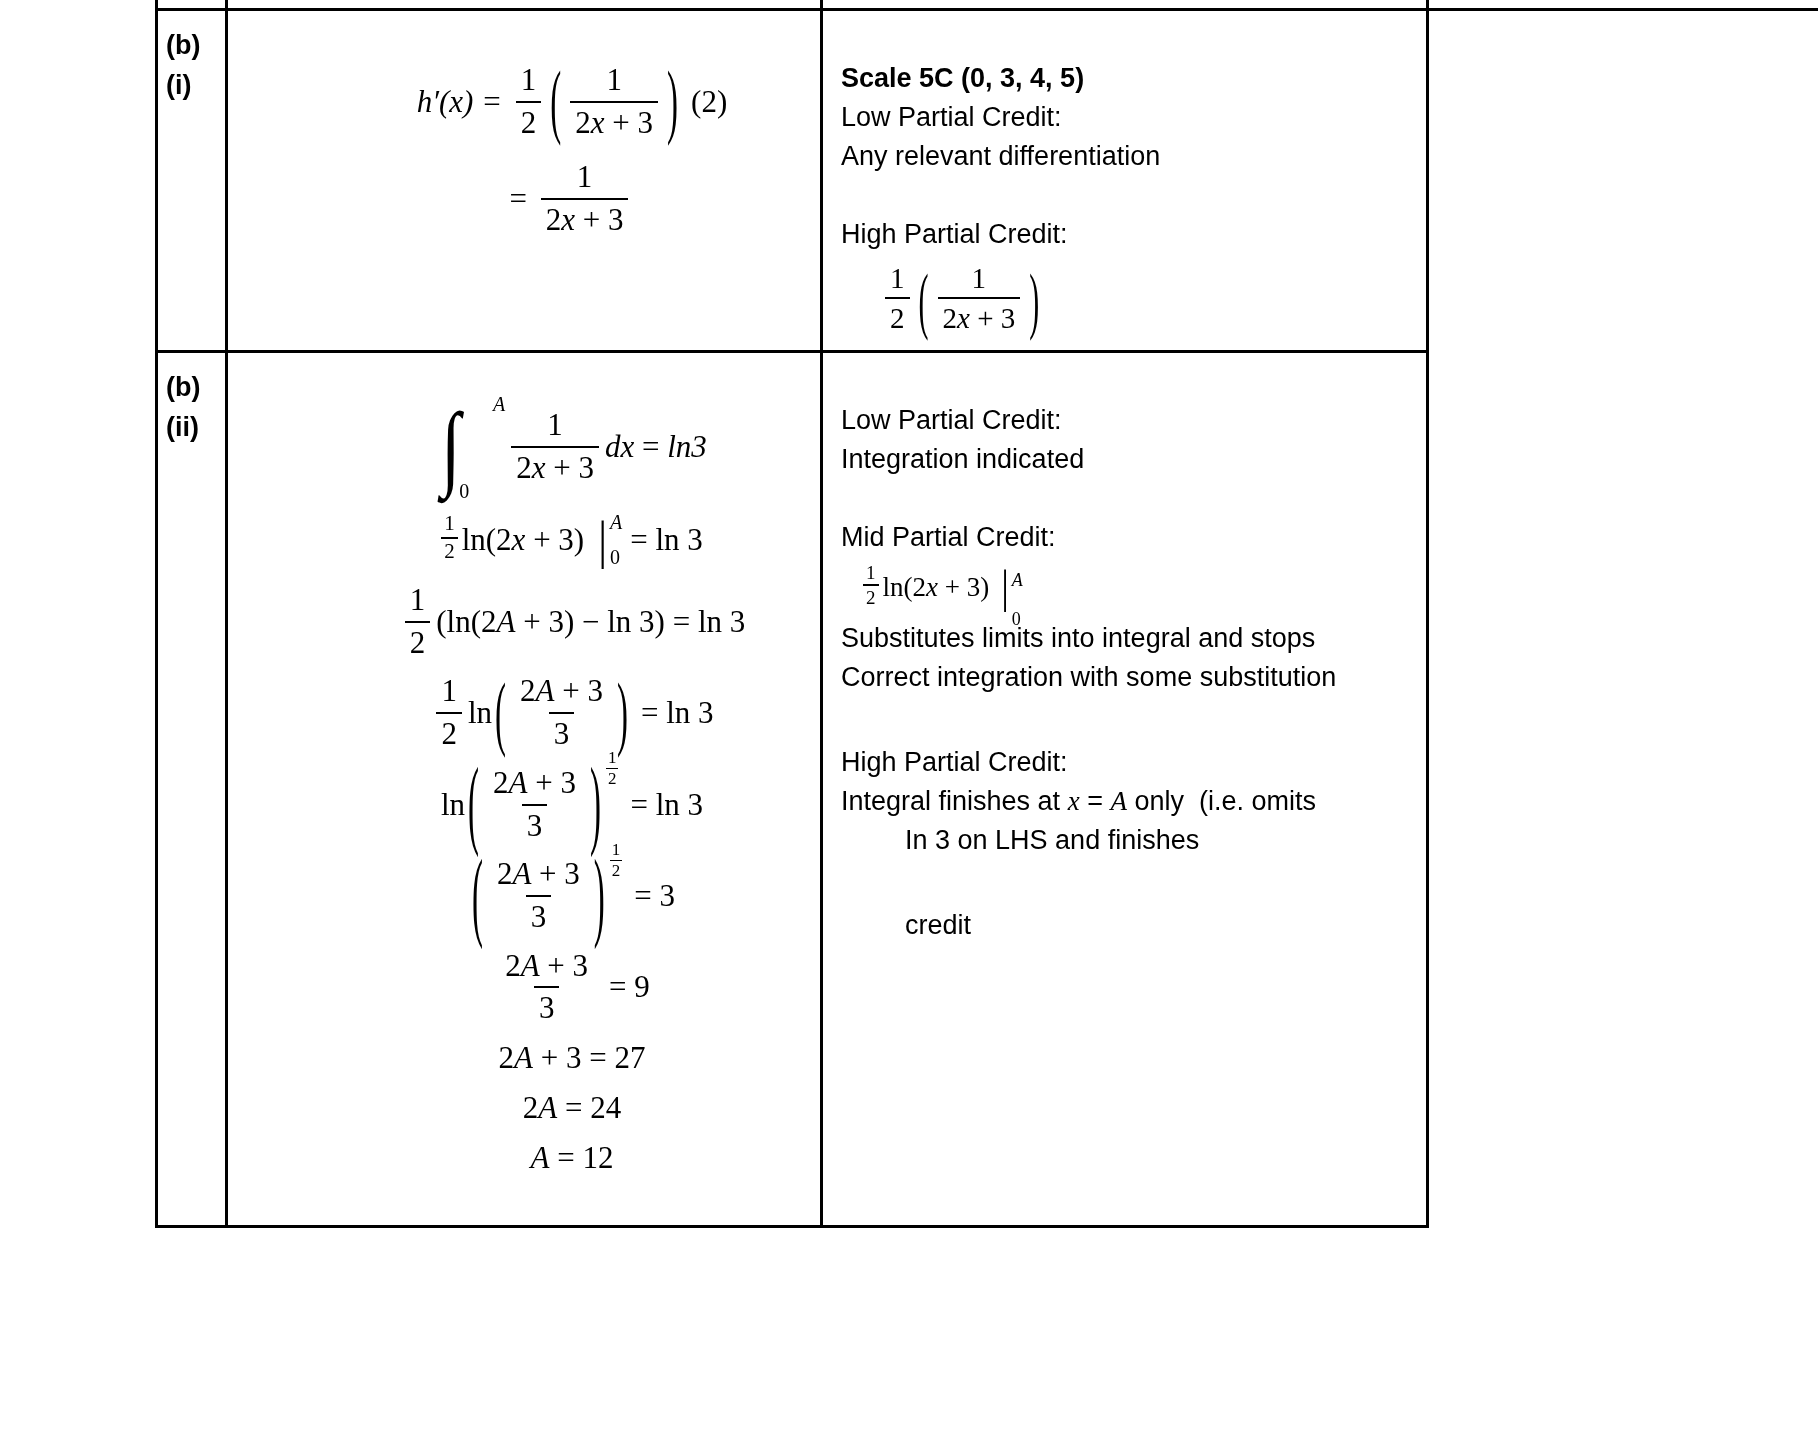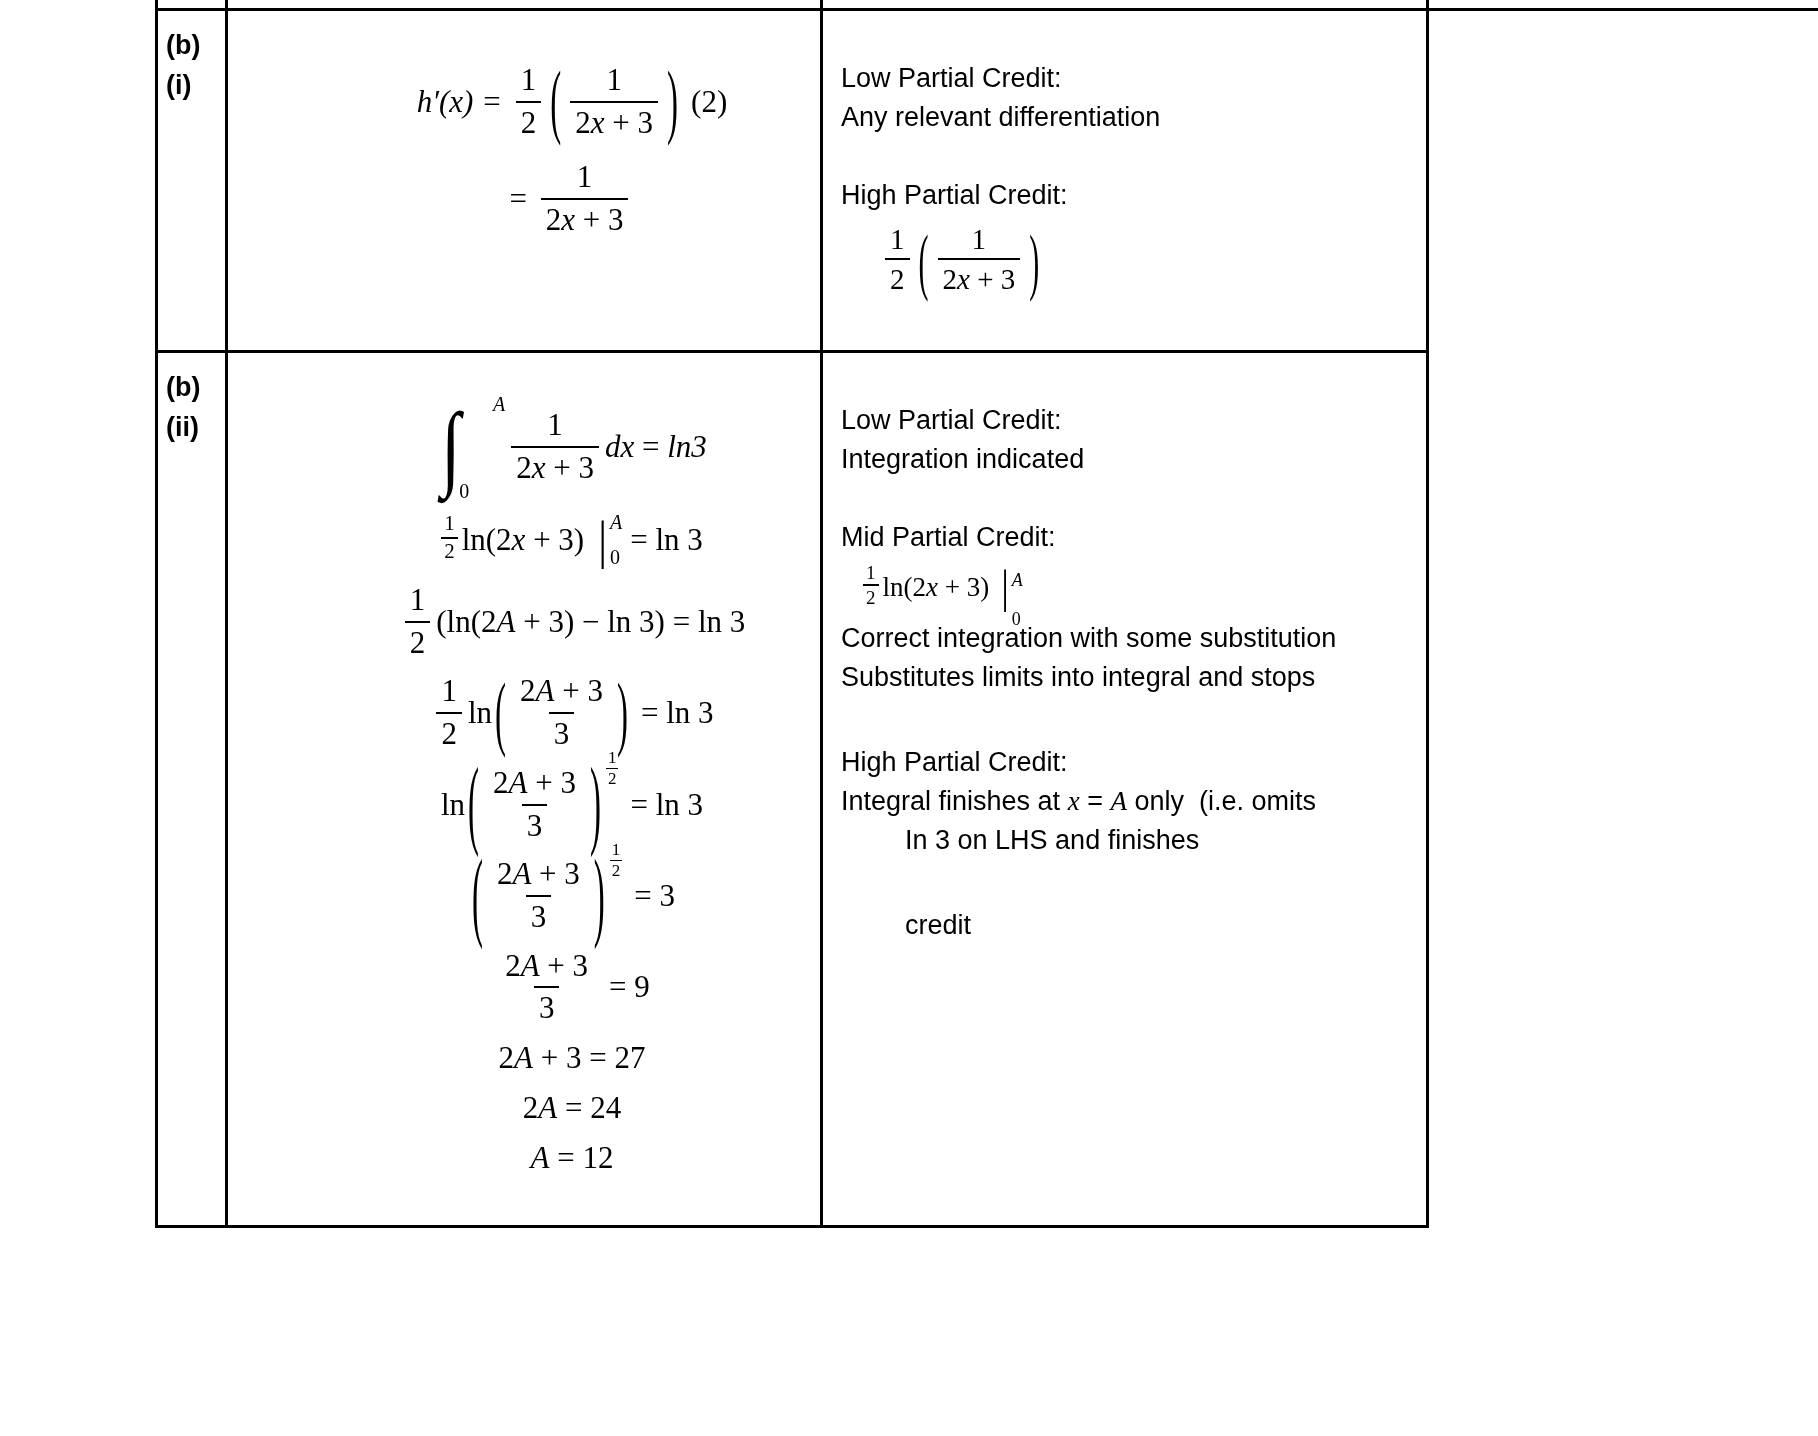--- a/index.html
+++ b/index.html
@@ -118,20 +118,21 @@
             <span class="num">1</span>
             <span class="den"><span>2</span><span class="it">x</span><span> + 3</span></span>
           </span>
         </div>
 
       </div>
     </div>
 
     <div class="cell c-notes">
       <div class="notes">
+        <div class="bold">Scale 5C (0, 3, 4, 5)</div>
         <div class="nital">Low Partial Credit:</div>
         <div>Any relevant differentiation</div>
         <div class="sp"></div>
         <div class="nital">High Partial Credit:</div>
         <div class="nmath">
           <span class="frac">
             <span class="num">1</span>
             <span class="den">2</span>
           </span>
           <span class="bp">(</span>
@@ -284,22 +285,22 @@
           <span>ln(2</span>
             <span class="it">x</span>
             <span> + 3)</span>
           <span class="vbar">|</span>
           <span class="lims">
             <span class="it">A</span>
             <span>0</span>
           </span>
         </div>
 
+        <div>Substitutes limits into integral and stops</div>
         <div>Correct integration with some substitution</div>
-        <div>Substitutes limits into integral and stops</div>
         <div class="sp2"></div>
         <div class="nital">High Partial Credit:</div>
 
         <div class="runline"><span>Integral finishes at </span><span class="mvar">x</span><span> = </span><span class="mvar">A</span><span> only&nbsp; (i.e. omits</span></div>
         <div class="ind">In 3 on LHS and finishes</div>
         <div class="sp2"></div>
 
         <div class="ind">credit</div>
       </div>
     </div>

